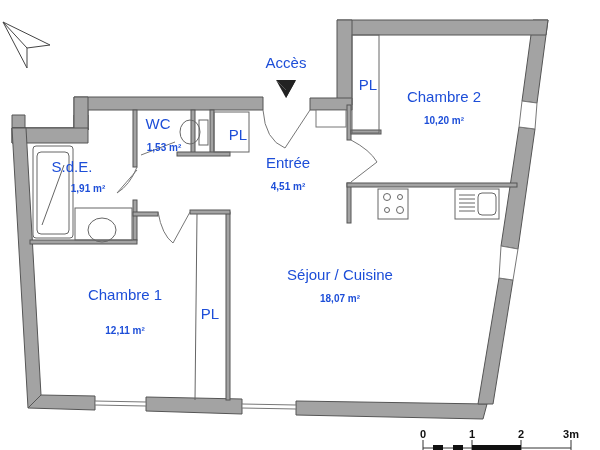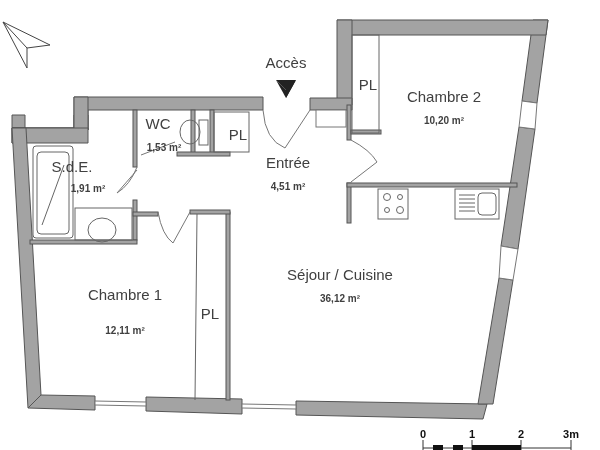--- a/index.html
+++ b/index.html
@@ -2,21 +2,21 @@
 <html><head>
 <meta charset="utf-8">
 <style>
   html, body { margin: 0; padding: 0; background: #ffffff; }
   body { width: 600px; height: 450px; overflow: hidden; position: relative; font-family: "Liberation Sans", sans-serif; }
   #plan { position: absolute; left: 0; top: 0; width: 600px; height: 450px; }
   .wall { fill: #a3a3a3; stroke: #555555; stroke-width: 1; }
   .thin { fill: none; stroke: #666666; stroke-width: 1; }
   .thinw { fill: #ffffff; stroke: #777777; stroke-width: 1; }
   .door { fill: none; stroke: #777777; stroke-width: 1; }
-  .lbl { position: absolute; color: #404040; white-space: nowrap; transform: translate(-50%, -50%); }
+  .lbl { position: absolute; color: #1d4ed8; white-space: nowrap; transform: translate(-50%, -50%); }
   .room { font-size: 15px; }
   .area { font-size: 10px; font-weight: bold; }
   .pl { font-size: 15px; text-align: right; }
   .scale-lbl { position: absolute; font-size: 11px; font-weight: bold; color: #111; transform: translateX(-50%); }
 </style>
 </head>
 <body>
 
 <svg id="plan" viewBox="0 0 600 450" xmlns="http://www.w3.org/2000/svg">
 
@@ -151,21 +151,21 @@
 <div class="lbl room" style="left:288px;top:162px;">Entrée</div>
 <div class="lbl area" style="left:288px;top:186px;">4,51 m²</div>
 
 <div class="lbl room" style="left:444px;top:96px;">Chambre 2</div>
 <div class="lbl area" style="left:444px;top:120px;">10,20 m²</div>
 
 <div class="lbl room" style="left:125px;top:294px;">Chambre 1</div>
 <div class="lbl area" style="left:125px;top:330px;">12,11 m²</div>
 
 <div class="lbl room" style="left:340px;top:274px;">Séjour / Cuisine</div>
-<div class="lbl area" style="left:340px;top:298px;">36,12 m²</div>
+<div class="lbl area" style="left:340px;top:298px;">18,07 m²</div>
 
 <div class="lbl pl" style="left:238px;top:134px;">PL</div>
 <div class="lbl pl" style="left:368px;top:84px;">PL</div>
 <div class="lbl pl" style="left:210px;top:313px;">PL</div>
 
 <div class="scale-lbl" style="left:423px;top:428px;">0</div>
 <div class="scale-lbl" style="left:472px;top:428px;">1</div>
 <div class="scale-lbl" style="left:521px;top:428px;">2</div>
 <div class="scale-lbl" style="left:571px;top:428px;">3m</div>
 

